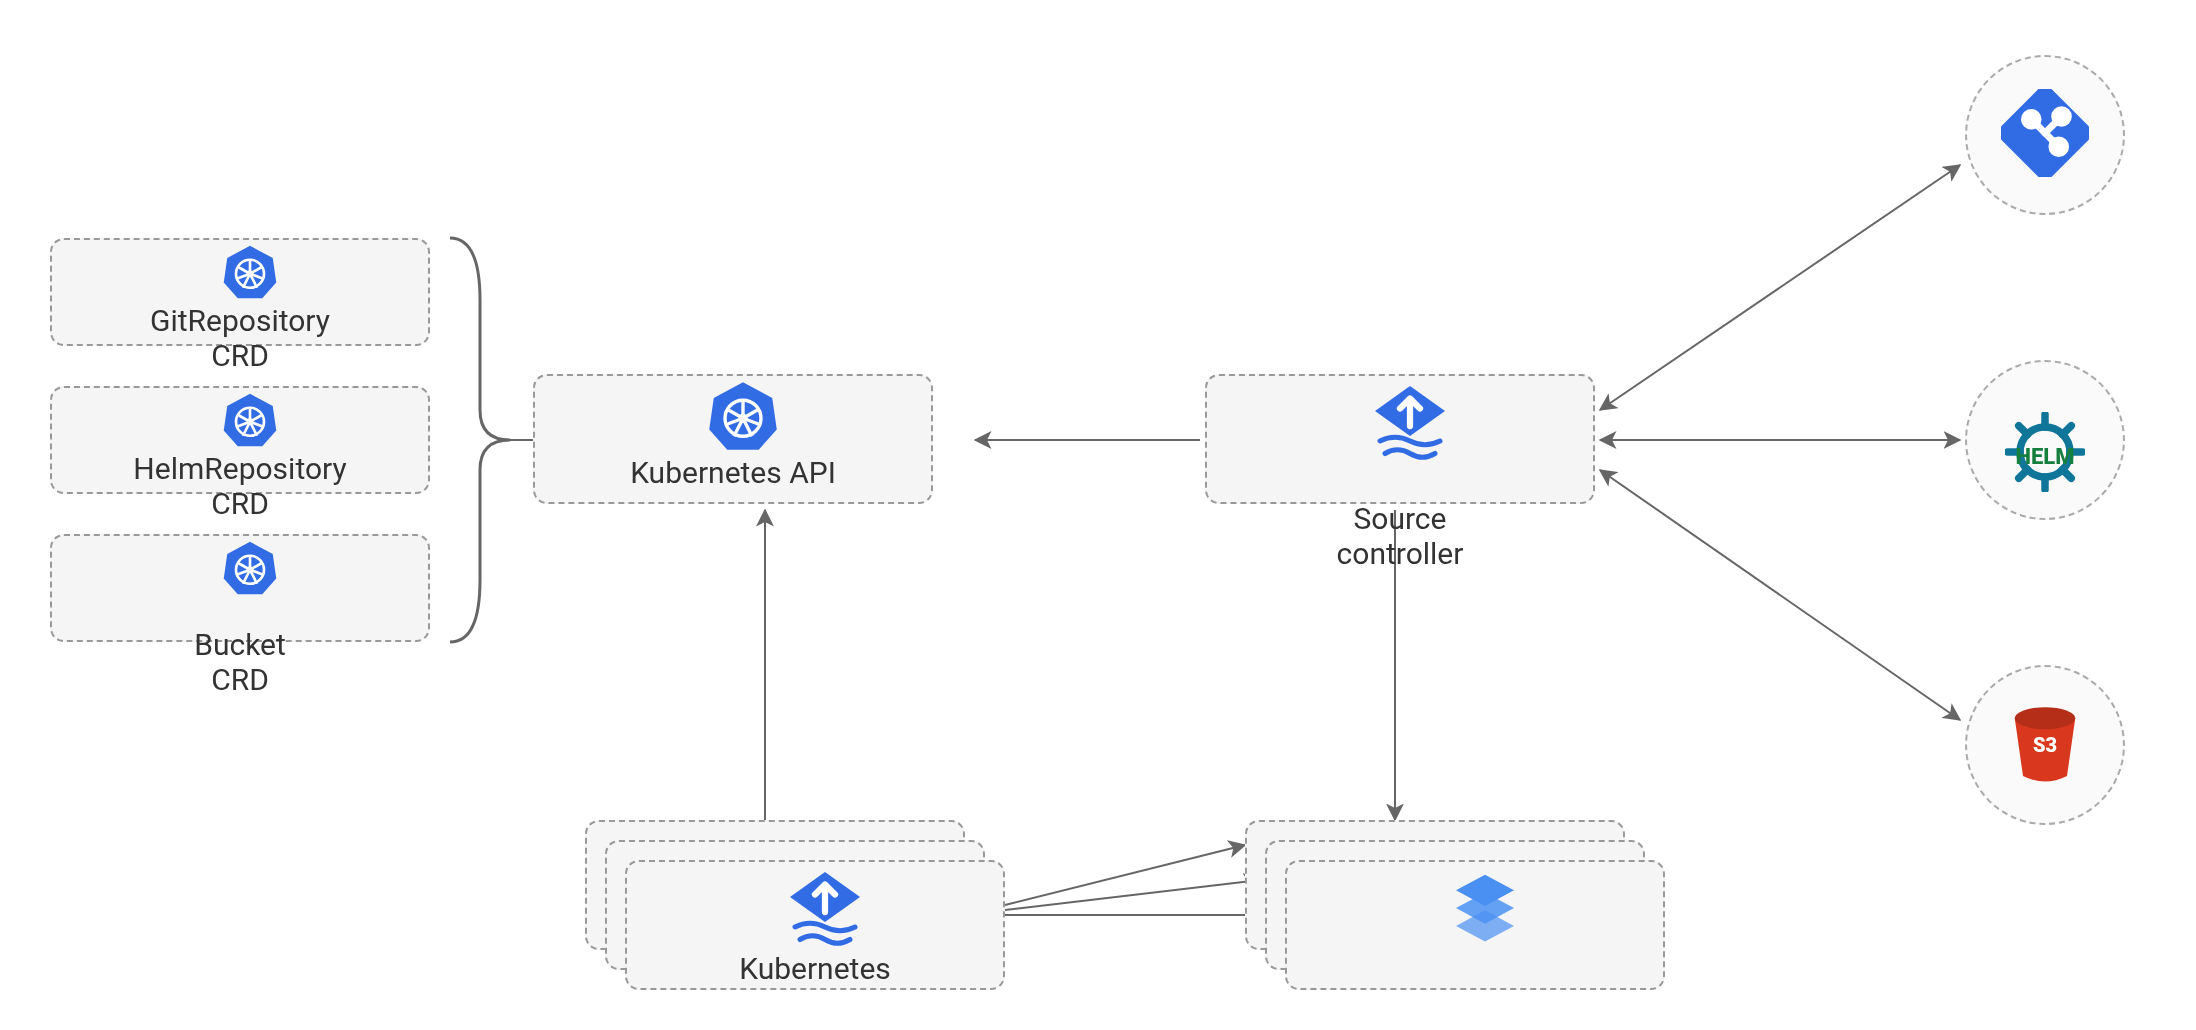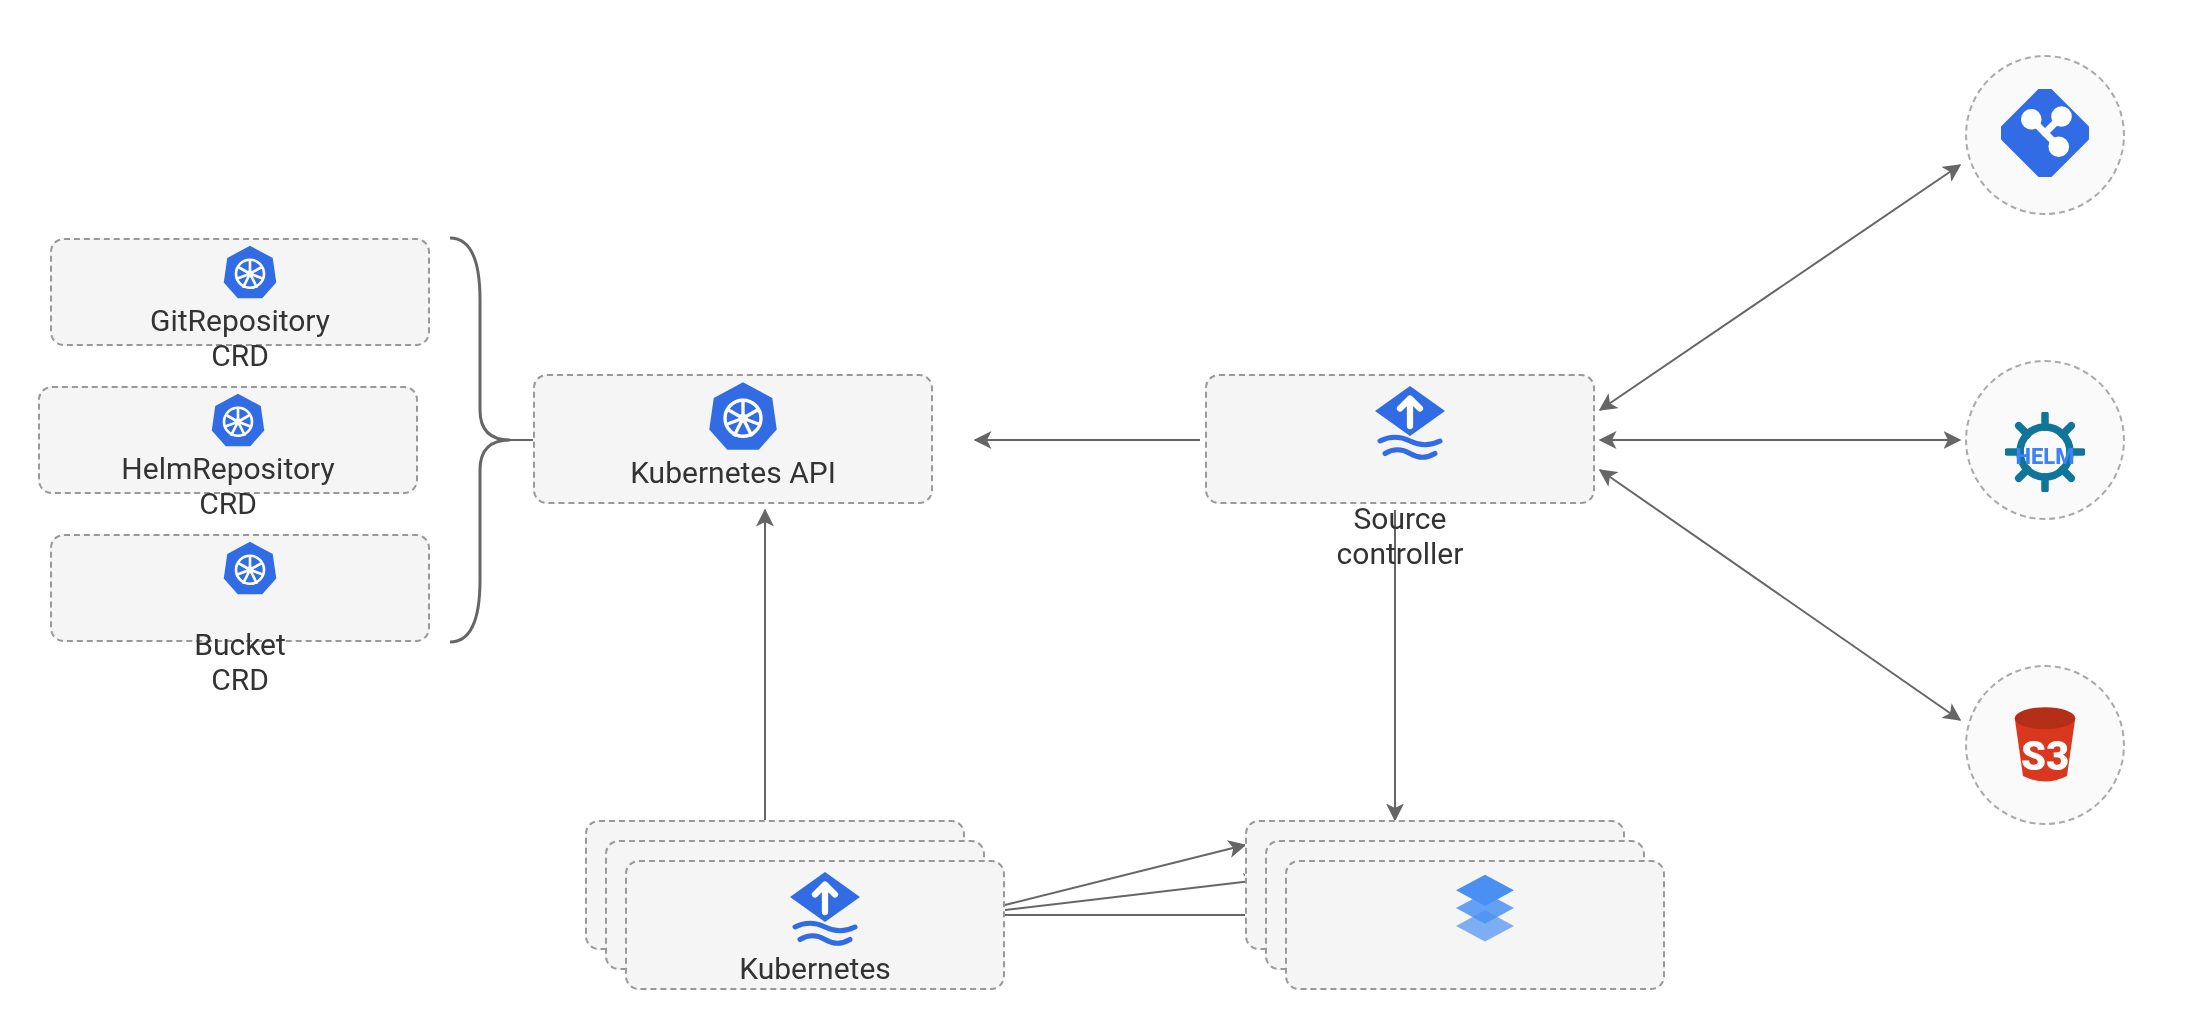--- a/index.html
+++ b/index.html
@@ -157,21 +157,21 @@
   <span class="icon">
     <svg width="56" height="56" viewBox="0 0 64 64">
         <use href="#icon-k8s"></use>
       </svg>
   </span>
   <span class="label">
     <span>GitRepository</span><br><span>CRD</span>
   </span>
 </div>
 
-<div class="node" style="left:38px; top:386px; width:380px; height:108px;">
+<div class="node" style="left:50px; top:386px; width:380px; height:108px;">
   <span class="icon">
     <svg width="56" height="56" viewBox="0 0 64 64">
         <use href="#icon-k8s"></use>
       </svg>
   </span>
   <span class="label">
     <span>HelmRepository</span><br><span>CRD</span>
   </span>
 </div>
 
@@ -233,24 +233,24 @@
         <use href="#icon-git"></use>
       </svg>
   </span>
 </div>
 
 <div class="ext-circle" style="left:1965px; top:360px;">
   <span style="text-align:center;">
     <svg width="80" height="80" viewBox="0 0 64 64">
         <use href="#icon-helm"></use>
       </svg>
-    <div style="font-weight:800;color:#3b82f6;font-size:22px;margin-top:-52px;position:relative;">HELM</div>
+    <div style="font-weight:800;color:#15803d;font-size:22px;margin-top:-52px;position:relative;">HELM</div>
   </span>
 </div>
 
 <div class="ext-circle" style="left:1965px; top:665px;">
   <span style="text-align:center;position:relative;">
     <svg width="88" height="88" viewBox="0 0 64 64">
         <use href="#icon-s3"></use>
       </svg>
-    <div style="position:absolute;top:34px;left:0;right:0;font-weight:900;color:#fff;font-size:40px;">S3</div>
+    <div style="position:absolute;top:34px;left:0;right:0;font-weight:900;color:#fff;font-size:20px;">S3</div>
   </span>
 </div>
 
 </body></html>

